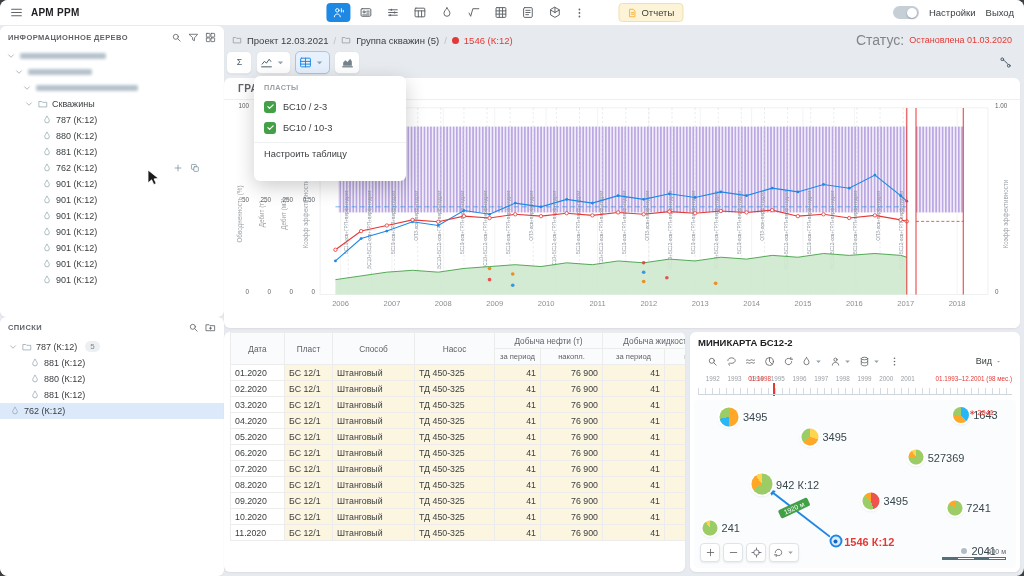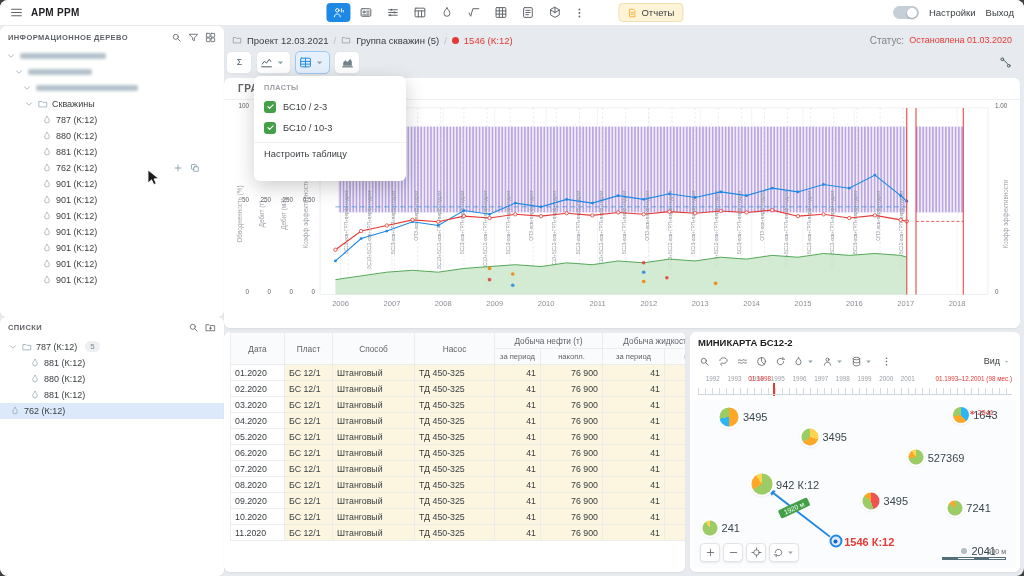--- a/index.html
+++ b/index.html
@@ -47,21 +47,21 @@
 .badge{background:#edf0f3;color:#80868b;font-size:8px;border-radius:7px;padding:0 5px;line-height:11px;margin-left:4px}
 
 .main{flex:1;display:flex;flex-direction:column;padding:4px 4px 4px 0;min-width:0}
 .crumb-row{height:20px;display:flex;align-items:center;gap:5px;padding:0 8px;font-size:9.5px;color:#3c4043;flex:0 0 auto}
 .crumb-ic{width:10px;height:10px;color:#9aa0a6}
 .crumb-ic svg{width:100%;height:100%}
 .c-sep{color:#bdc1c6}
 .c-well{color:#e53935}
 .well-dot{width:7px;height:7px;border-radius:50%;background:#e53935;display:inline-block}
 .crumb-sp{flex:1}
-.status-lab{color:#80868b;font-size:10px}
+.status-lab{color:#80868b;font-size:14px}
 .status-val{color:#e53935;font-size:9px}
 .toolbar-row{height:28px;display:flex;align-items:center;gap:4px;padding:0 2px 4px 2px;flex:0 0 auto}
 .tbtn{height:23px;min-width:26px;background:#fff;border:1px solid #e3e6ea;border-radius:5px;box-shadow:0 1px 1px rgba(0,0,0,.04);display:flex;align-items:center;justify-content:center;gap:1px;color:#455a64;padding:0 3px}
 .tbtn>svg{width:13px;height:13px}
 .car{width:7px;height:7px;color:#90a4ae}
 .tbtn.on{background:#e7f1fd;border-color:#9ec8f4;color:#1e88e5}
 .tb-sp{flex:1}
 
 .chart-panel{flex:0 0 250px;display:flex;flex-direction:column}
 .chart-head{height:22px;border-bottom:1px solid #eef0f2;display:flex;align-items:flex-end;flex:0 0 auto}
@@ -82,21 +82,21 @@
 table{border-collapse:collapse;width:500px;table-layout:fixed;font-size:8.8px;color:#3c4043}
 th,td{border:1px solid #ececec;padding:1px 4px;height:16px;overflow:hidden;white-space:nowrap}
 thead th{background:#fafbfc;font-weight:normal;color:#5f6368;font-size:8.3px;text-align:center}
 thead .sub{font-size:7.6px}
 td{background:#fcf6e1;text-align:left}
 td.c-date{background:#fff}
 td.num{text-align:right}
 
 .map-panel{flex:0 0 330px;display:flex;flex-direction:column}
 .mp-head{font-size:9.5px;font-weight:bold;color:#202124;padding:5px 8px 2px;flex:0 0 auto}
-.mp-toolbar{height:22px;display:flex;align-items:center;gap:2px;padding:0 6px;flex:0 0 auto}
+.mp-toolbar{height:22px;display:flex;align-items:center;gap:2px;padding:0 14px;flex:0 0 auto}
 .mic{height:17px;min-width:17px;display:flex;align-items:center;justify-content:center;color:#5f6368;border-radius:3px;gap:1px;padding:0 2px}
 .mic>svg{width:11px;height:11px}
 .view-btn{margin-left:auto;display:flex;align-items:center;gap:3px;font-size:9px;color:#3c4043;padding:0 4px;height:17px}
 .mp-timeline{height:26px;position:relative;margin:0 8px;font-size:6.3px;color:#9aa0a6;flex:0 0 auto}
 .yr{position:absolute;top:3px}
 .ruler{position:absolute;left:0;right:0;bottom:3px;height:7px;border-bottom:1px solid #cfd6dc;background:repeating-linear-gradient(90deg,#d4dade 0 1px,transparent 1px 7px)}
 .cur{position:absolute;bottom:2px;height:13px;width:1.5px;background:#e53935}
 .curlab{position:absolute;top:3px;color:#e53935}
 .range{position:absolute;right:0;top:3px;color:#e53935}
 .mp-map{flex:1;position:relative;margin:2px 4px 4px;background:#fbfcfd;border-radius:4px;overflow:hidden}

